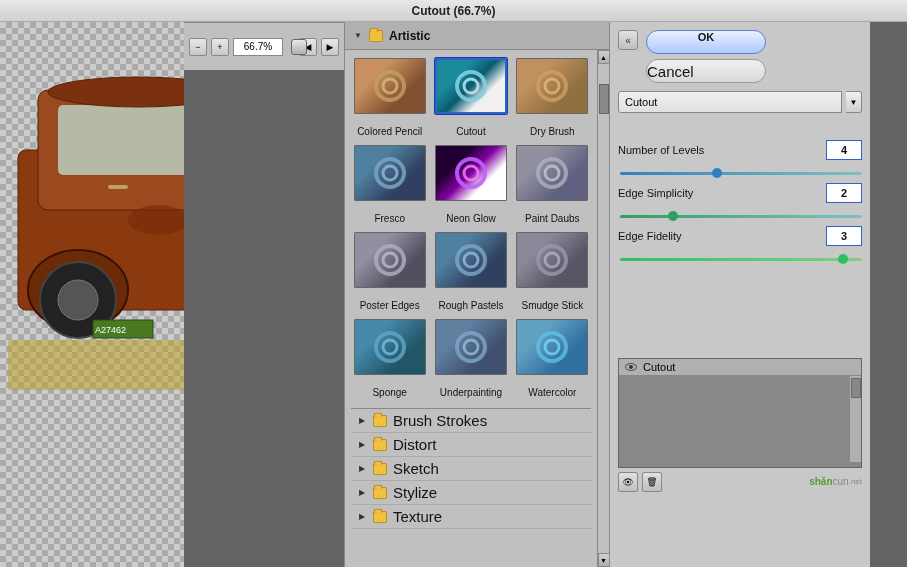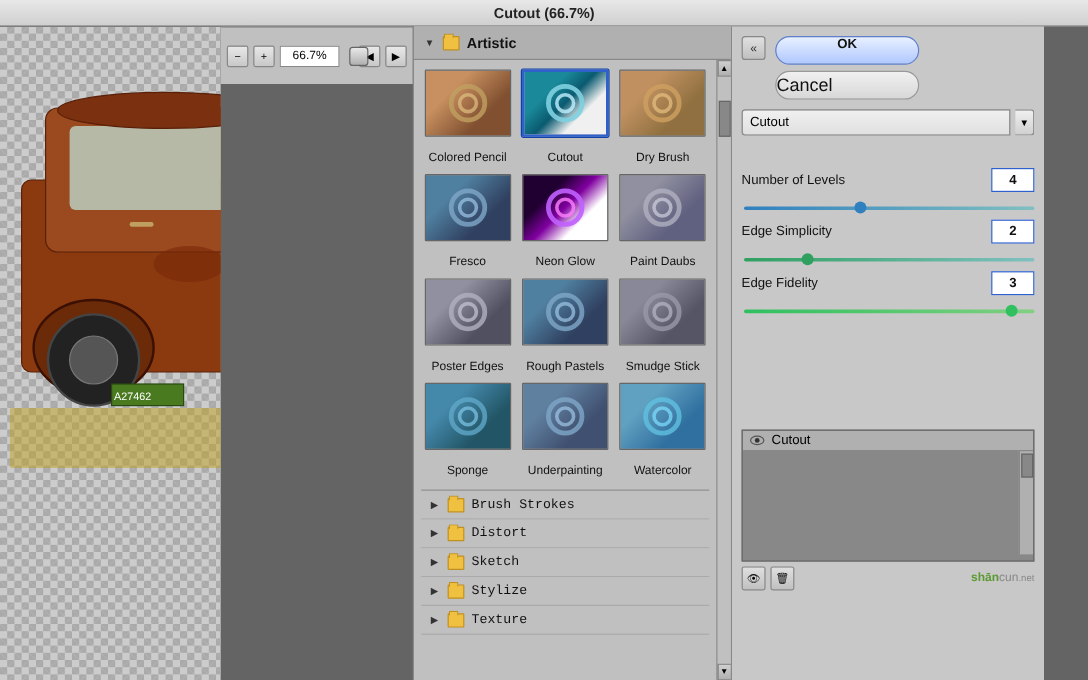--- a/index.html
+++ b/index.html
@@ -279,23 +279,22 @@
       background: #c0c0c0;
     }
 
     .cat-arrow {
       width: 8px;
       font-size: 8px;
       color: #333;
     }
 
     .cat-label {
-      font-size: 11px;
+      font-size: 15px;
       color: #111;
-      font-family: Liberation Mono, monospace;
     }
 
     
     .filter-grid-area::-webkit-scrollbar {
       width: 12px;
     }
     .filter-grid-area::-webkit-scrollbar-track {
       background: #b8b8b8;
     }
     .filter-grid-area::-webkit-scrollbar-thumb {

